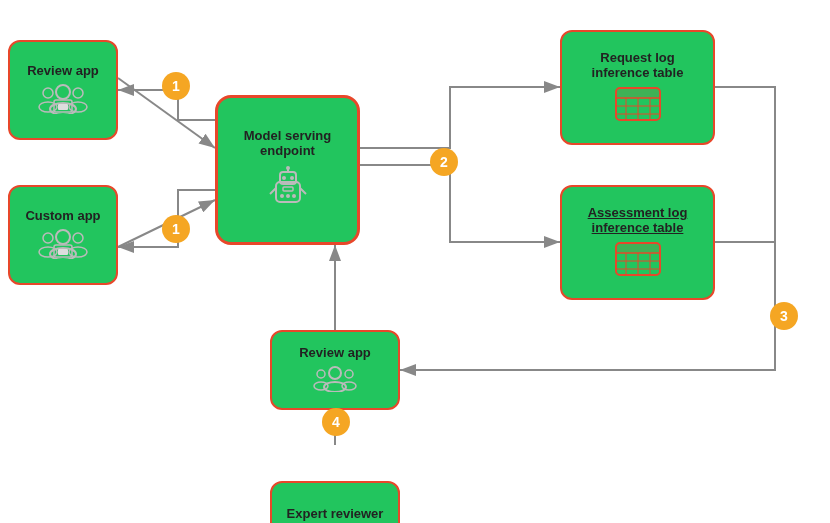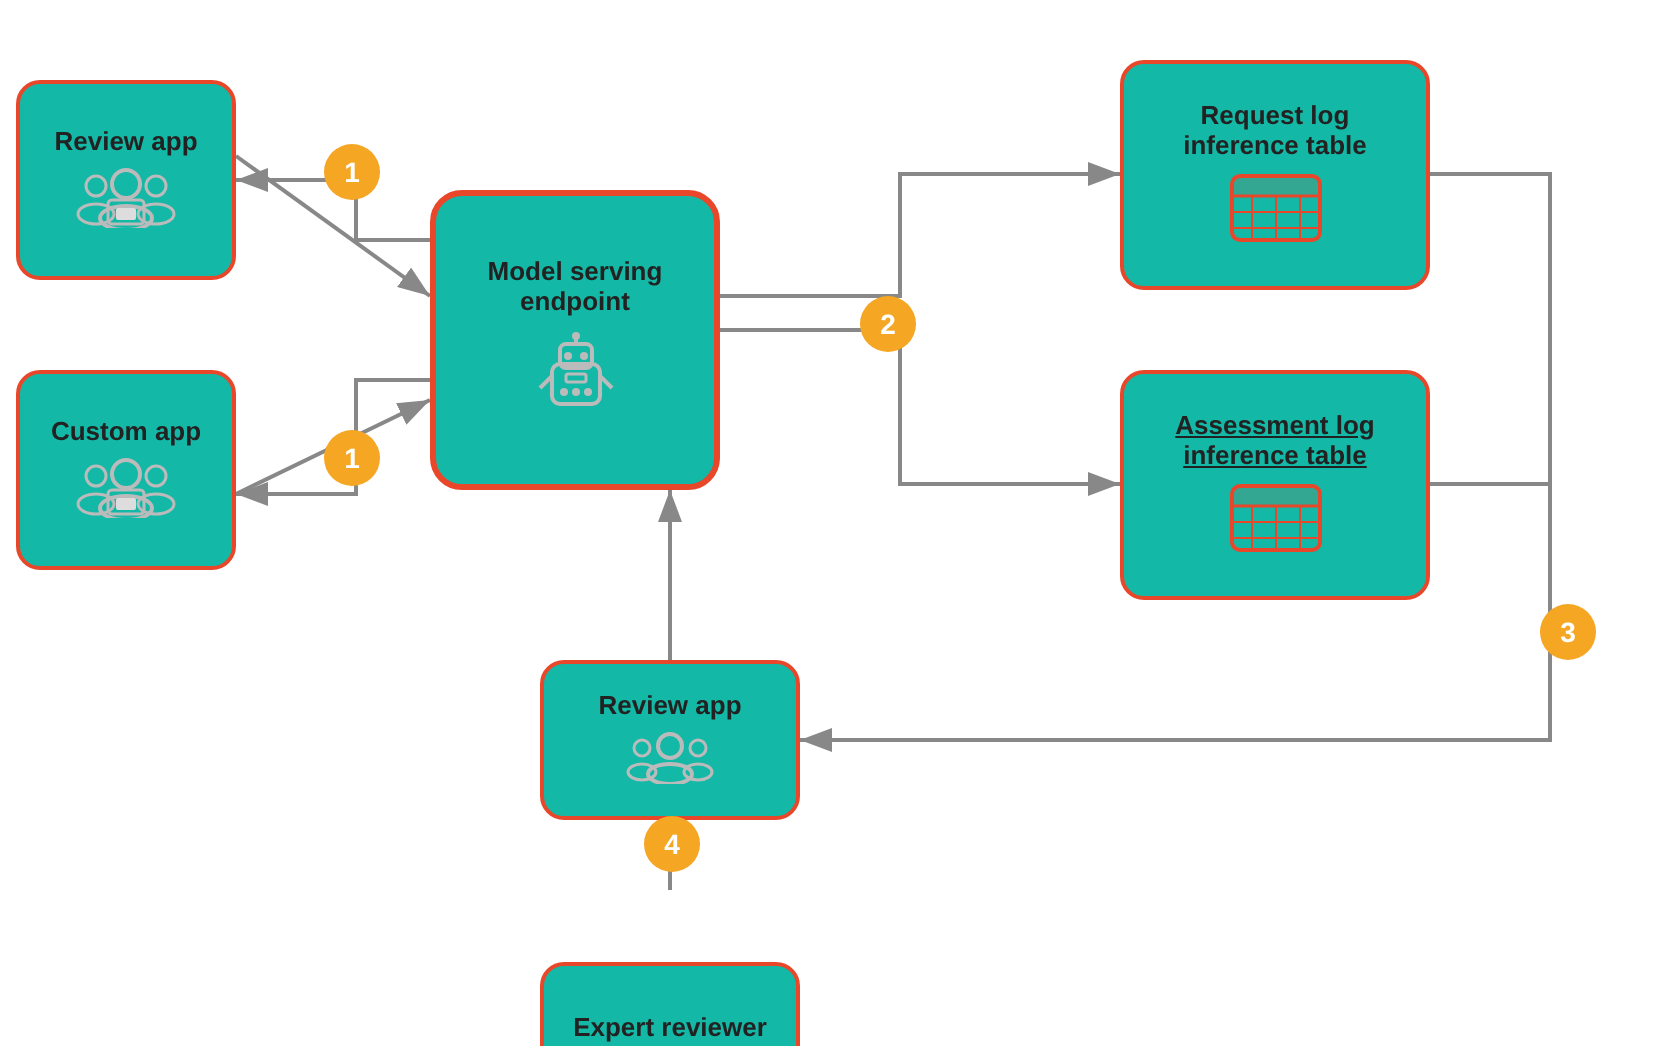--- a/index.html
+++ b/index.html
@@ -13,21 +13,21 @@
     }
     .diagram {
       width: 830px;
       height: 523px;
       position: relative;
     }
     .box {
       position: absolute;
       border: 2px solid #e8472a;
       border-radius: 12px;
-      background: #14b8a6;
+      background: #22c55e;
       display: flex;
       flex-direction: column;
       align-items: center;
       justify-content: center;
       text-align: center;
       font-size: 13px;
       font-weight: 600;
       color: #222;
       padding: 8px;
     }

